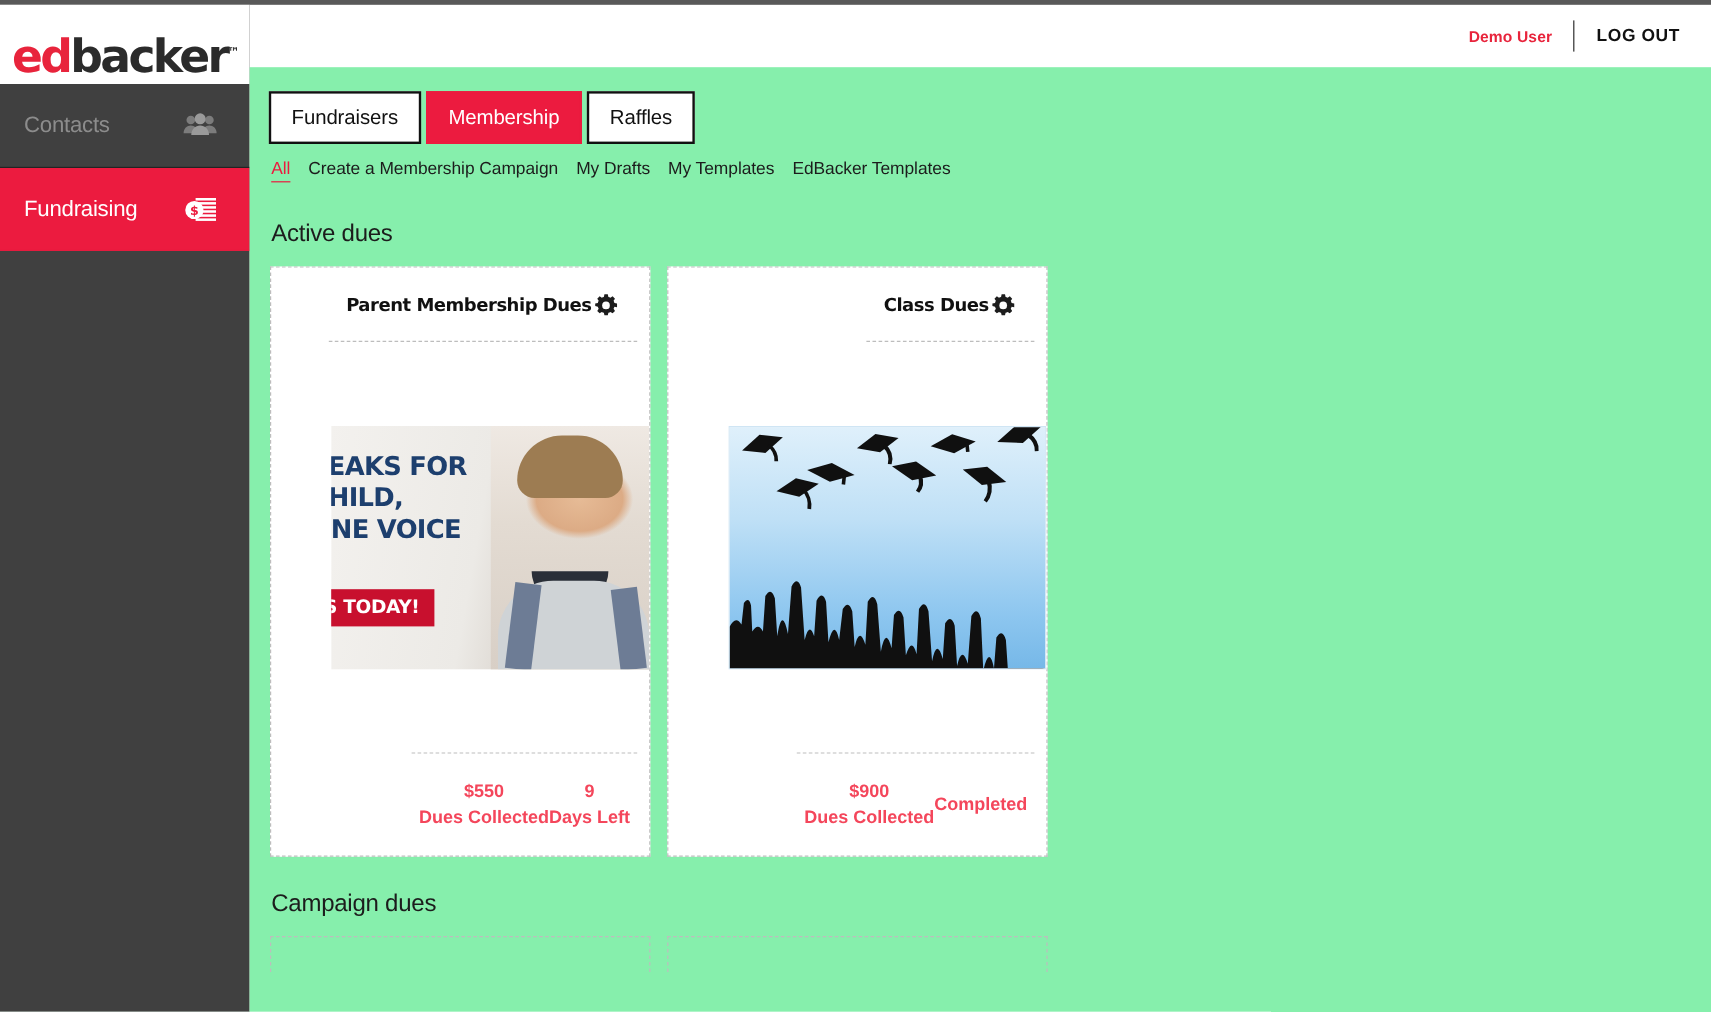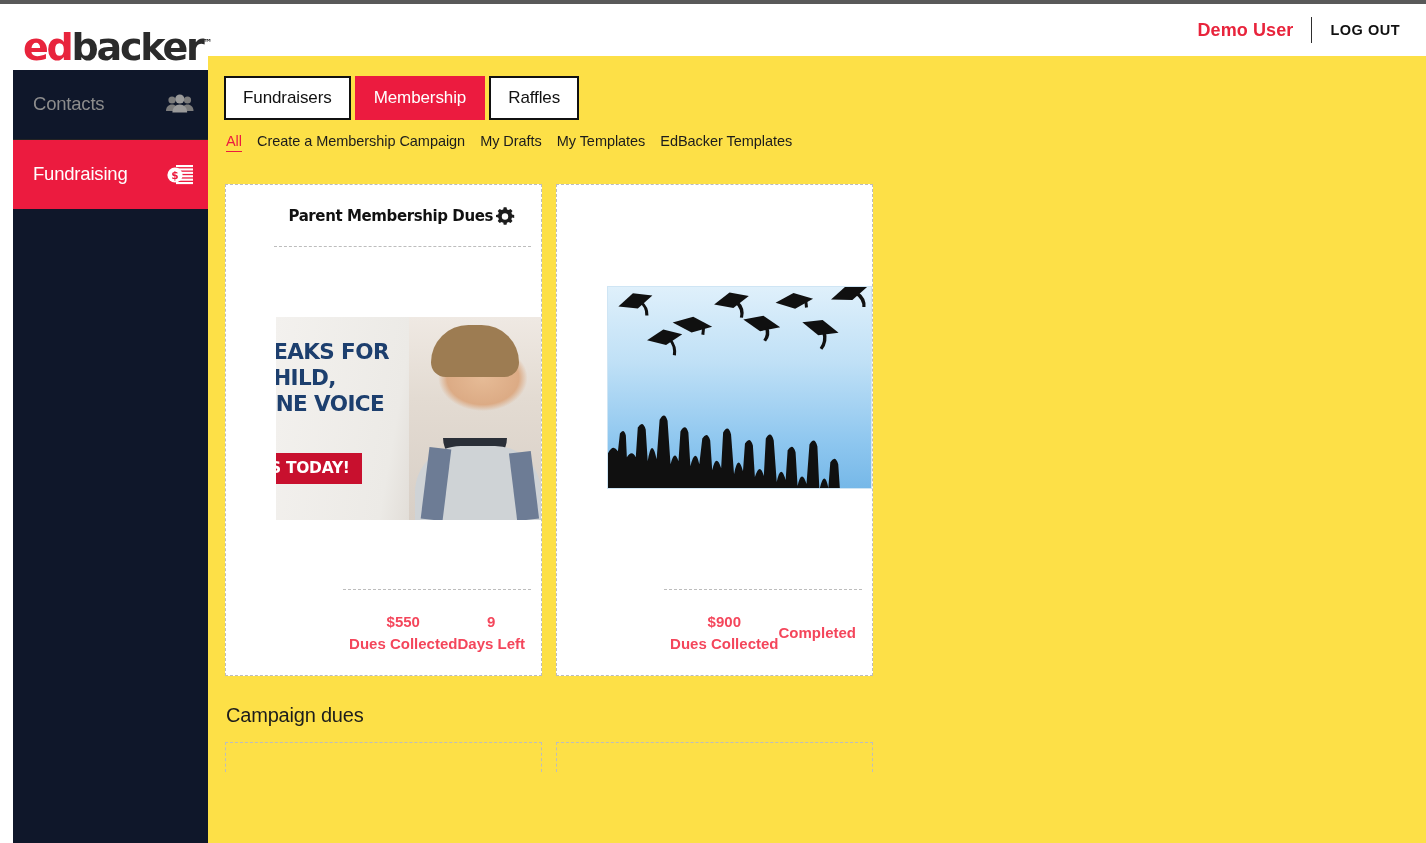--- a/index.html
+++ b/index.html
@@ -22,41 +22,41 @@
 
   
   .account-strip {
     position: absolute; top: 4px; left: 208px;
     width: 1218px; height: 52px;
     display: flex; align-items: center; justify-content: flex-end;
     padding-right: 26px;
   }
   .account-user {
     color: #e8243c;
-    font-size: 18px;
+    font-size: 13px;
     font-weight: bold;
     letter-spacing: .1px;
   }
   .account-divider {
     width: 1px; height: 26px;
     background: #2e2e2e;
     margin: 0 18px;
   }
   .account-logout {
     color: #111;
     font-size: 14.5px;
     font-weight: bold;
     letter-spacing: .5px;
   }
 
   
   .sidebar {
-    position: absolute; top: 4px; left: 13px;
+    position: absolute; top: 4px; left: 0;
     width: 208px; height: 839px;
-    background: #0f172a;
+    background: #404040;
   }
   .logo-area {
     height: 66px;
     background: #ffffff;
     display: flex; align-items: flex-end;
     padding-left: 10px; padding-bottom: 4px;
   }
   .logo {
     font-size: 38px;
     font-weight: 900;
@@ -98,21 +98,21 @@
   .nav-item.active {
     background: #ec1b3f;
     border-bottom: 1px solid #ec1b3f;
   }
   .nav-item.active .nav-label { color: #ffffff; }
 
   
   .main {
     position: absolute; top: 56px; left: 208px;
     width: 1218px; height: 787px;
-    background: #fde047;
+    background: #86efac;
     padding: 20px 0 0 16px;
   }
 
   
   .tabs { display: flex; gap: 4px; margin-bottom: 13px; }
   .tab {
     border: 2px solid #111;
     background: #fff;
     color: #111;
     font-size: 17px;
@@ -350,20 +350,21 @@
   </div>
 
   <div class="subnav">
     <span class="subnav-link active">All</span>
     <span class="subnav-link">Create a Membership Campaign</span>
     <span class="subnav-link">My Drafts</span>
     <span class="subnav-link">My Templates</span>
     <span class="subnav-link">EdBacker Templates</span>
   </div>
 
+  <h2 class="section-title">Active dues</h2>
 
   <div class="card-row">
 
     <div class="card">
       <div class="card-head">
         <span class="card-title">Parent Membership Dues</span>
         <span class="gear-btn">
           <svg width="22" height="22" viewBox="0 0 22 22">
             <path fill="#1d1d1d" d="M20.2 13.1l-2.2-.5a7 7 0 0 1-.7 1.7l1.2 1.8-2 2-1.8-1.2a7 7 0 0 1-1.7.7l-.5 2.2H9.7l-.5-2.2a7 7 0 0 1-1.7-.7l-1.8 1.2-2-2 1.2-1.8a7 7 0 0 1-.7-1.7l-2.2-.5V9.9l2.2-.5a7 7 0 0 1 .7-1.7L3.7 5.9l2-2 1.8 1.2a7 7 0 0 1 1.7-.7l.5-2.2h2.8l.5 2.2a7 7 0 0 1 1.7.7l1.8-1.2 2 2-1.2 1.8a7 7 0 0 1 .7 1.7l2.2.5z"></path>
             <circle cx="11" cy="11.5" r="3.2" fill="#ffffff"></circle>
@@ -395,20 +396,29 @@
           <span class="stat-label">Dues Collected</span>
         </div>
         <div class="stat right">
           <span class="stat-value">9</span>
           <span class="stat-label">Days Left</span>
         </div>
       </div>
     </div>
 
     <div class="card">
+      <div class="card-head">
+        <span class="card-title">Class Dues</span>
+        <span class="gear-btn">
+          <svg width="22" height="22" viewBox="0 0 22 22">
+            <path fill="#1d1d1d" d="M20.2 13.1l-2.2-.5a7 7 0 0 1-.7 1.7l1.2 1.8-2 2-1.8-1.2a7 7 0 0 1-1.7.7l-.5 2.2H9.7l-.5-2.2a7 7 0 0 1-1.7-.7l-1.8 1.2-2-2 1.2-1.8a7 7 0 0 1-.7-1.7l-2.2-.5V9.9l2.2-.5a7 7 0 0 1 .7-1.7L3.7 5.9l2-2 1.8 1.2a7 7 0 0 1 1.7-.7l.5-2.2h2.8l.5 2.2a7 7 0 0 1 1.7.7l1.8-1.2 2 2-1.2 1.8a7 7 0 0 1 .7 1.7l2.2.5z"></path>
+            <circle cx="11" cy="11.5" r="3.2" fill="#ffffff"></circle>
+          </svg>
+        </span>
+      </div>
       <div class="card-body">
         <div class="card-thumb">
           <div class="grad">
             <svg viewBox="0 0 265 203" preserveAspectRatio="none">
               <g fill="#101010">
 
                 <g transform="translate(8,12) rotate(-18)">
                   <path d="M0 8 L18 0 L36 8 L18 16 Z"></path>
                   <path d="M24 10 q5 8 2 16 l-3 -1 q3 -8 -2 -14 z"></path>
                 </g>

